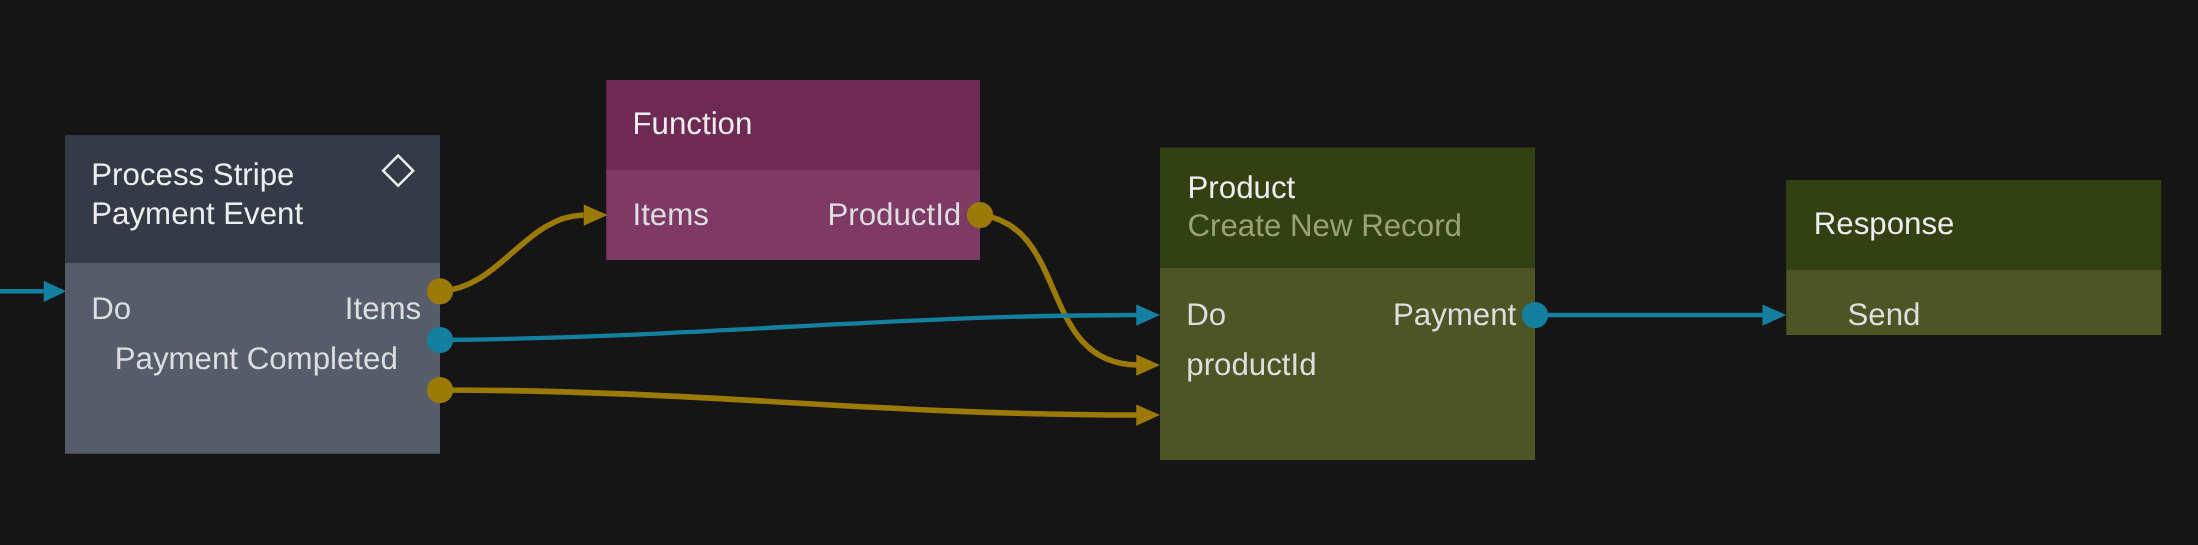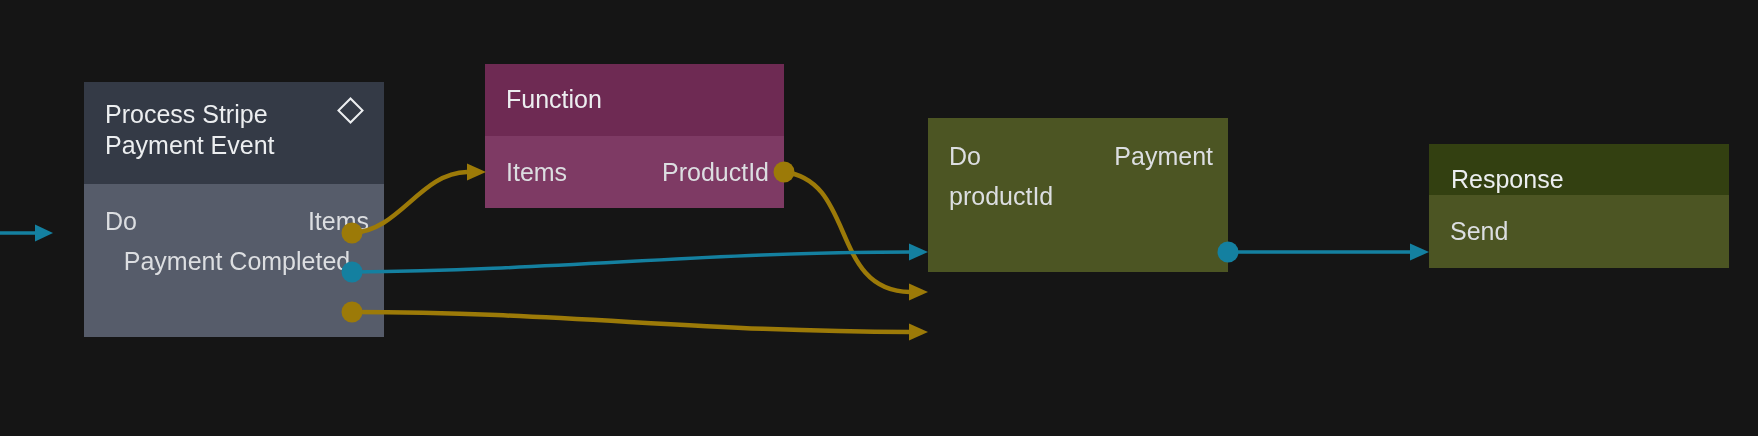--- a/index.html
+++ b/index.html
@@ -55,43 +55,43 @@
     height: 40px;
     padding: 0 15px 0 21px;
   }
   .row.right-only { justify-content: center; }
   .port {
     font-size: 25px;
     color: var(--port-text, #dcdee1);
     white-space: nowrap;
   }
   
-  .n1 { left: 52px; top: 82px; width: 300px; height: 255px; margin-left: 32px; }
+  .n1 { left: 52px; top: 108px; width: 300px; height: 255px; }
   .n1 .header { height: 102px; background: var(--node1-header, #343a46); padding: 17px 21px 0 21px; }
   .n1 .title { max-width: 220px; }
   .n1 .body { height: 153px; background: var(--node1-body, #565c6a); padding-top: 17px; }
   .diamond-icon {
     position: absolute;
     right: 24px; top: 19px;
     width: 15px; height: 15px;
     border: 2.5px solid var(--title-text, #eceef0);
     transform: rotate(45deg);
   }
   
   .n2 { left: 485px; top: 64px; width: 299px; height: 144px; }
   .n2 .header { height: 72px; background: var(--node2-header, #6e2a53); padding: 20px 21px 0 21px; }
   .n2 .body { height: 72px; background: var(--node2-body, #7e3a64); padding-top: 16px; }
   
   .n3 { left: 928px; top: 118px; width: 300px; height: 250px; }
   .n3 .header { height: 96px; background: var(--green-header, #334011); padding: 17px 22px 0 22px; }
   .n3 .body { height: 154px; background: var(--green-body, #4c5523); padding-top: 18px; }
   
   .n4 { left: 1429px; top: 144px; width: 300px; height: 145px; }
-  .n4 .header { height: 51px; background: var(--green-header, #334011); padding: 20px 22px 16px 22px; }
-  .n4 .body { height: 73px; background: var(--green-body, #4c5523); padding-top: 16px; }
+  .n4 .header { height: 72px; background: var(--green-header, #334011); padding: 20px 22px 16px 22px; }
+  .n4 .body { height: 52px; background: var(--green-body, #4c5523); padding-top: 16px; padding-left: 28px; }
 </style>
 </head>
 <body>
 
 <div id="canvas">
 
   <div class="node n1">
     <div class="header">
       <span class="title">Process Stripe Payment Event</span>
       <span class="diamond-icon"></span>
@@ -113,20 +113,24 @@
     </div>
     <div class="body">
       <div class="row">
         <span class="port in">Items</span>
         <span class="port out">ProductId</span>
       </div>
     </div>
   </div>
 
   <div class="node n3">
+    <div class="header">
+      <span class="title">Product</span>
+      <span class="subtitle">Create New Record</span>
+    </div>
     <div class="body">
       <div class="row">
         <span class="port in">Do</span>
         <span class="port out">Payment</span>
       </div>
       <div class="row">
         <span class="port in">productId</span>
       </div>
     </div>
   </div>

